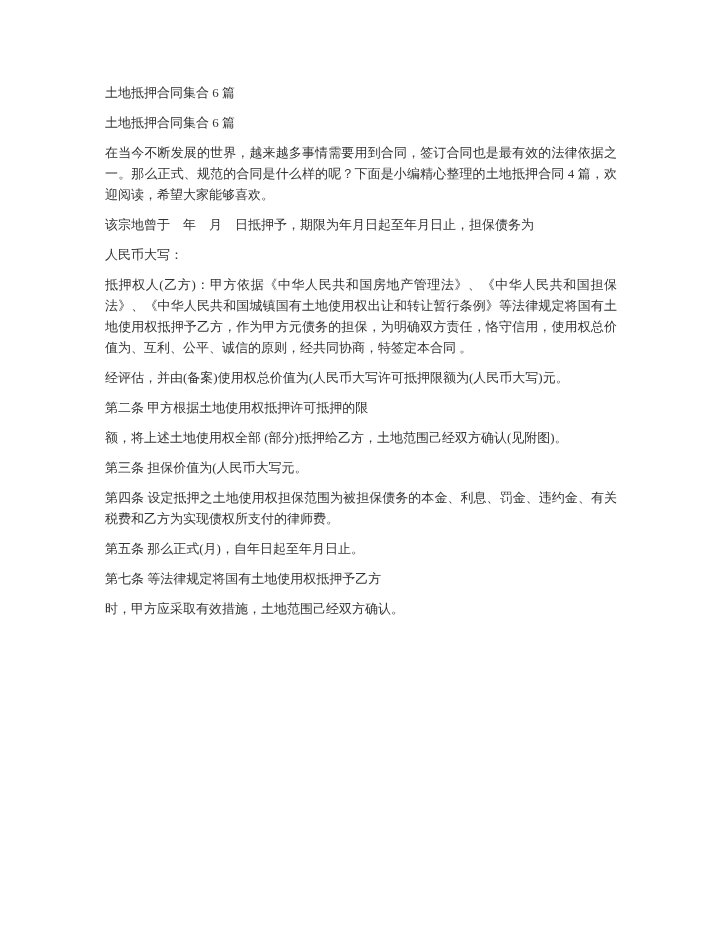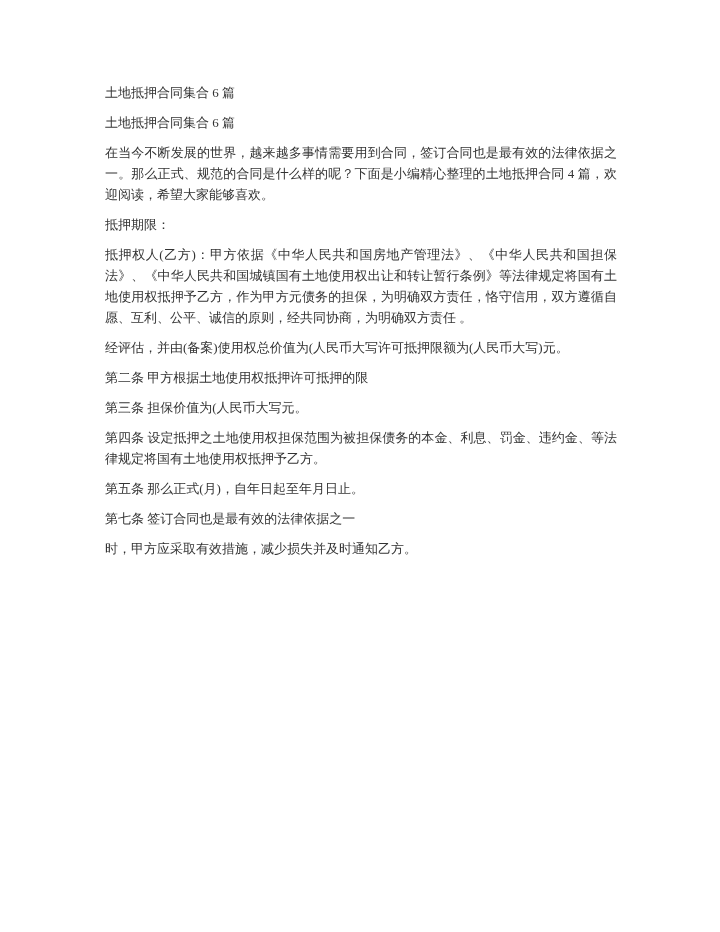--- a/index.html
+++ b/index.html
@@ -37,23 +37,25 @@
     }
   </style>
 </head>
 <body>
 
 <div class="page">
   <div class="content">
     <p>土地抵押合同集合 6 篇</p>
     <p>土地抵押合同集合 6 篇</p>
     <p>在当今不断发展的世界，越来越多事情需要用到合同，签订合同也是最有效的法律依据之一。那么正式、规范的合同是什么样的呢？下面是小编精心整理的土地抵押合同 4 篇，欢迎阅读，希望大家能够喜欢。</p>
-    <p>抵押期限：</p>
-    <p>抵押权人(乙方)：甲方依据《中华人民共和国房地产管理法》、《中华人民共和国担保法》、《中华人民共和国城镇国有土地使用权出让和转让暂行条例》等法律规定将国有土地使用权抵押予乙方，作为甲方元债务的担保，为明确双方责任，恪守信用，双方遵循自愿、互利、公平、诚信的原则，经共同协商，为明确双方责任 。</p>
+    <p>该宗地曾于　年　月　日抵押予，期限为年月日起至年月日止，担保债务为</p>
+    <p>人民币大写：</p>
+    <p>抵押权人(乙方)：甲方依据《中华人民共和国房地产管理法》、《中华人民共和国担保法》、《中华人民共和国城镇国有土地使用权出让和转让暂行条例》等法律规定将国有土地使用权抵押予乙方，作为甲方元债务的担保，为明确双方责任，恪守信用，使用权总价值为、互利、公平、诚信的原则，经共同协商，特签定本合同 。</p>
     <p>经评估，并由(备案)使用权总价值为(人民币大写许可抵押限额为(人民币大写)元。</p>
     <p>第二条 甲方根据土地使用权抵押许可抵押的限</p>
+    <p>额，将上述土地使用权全部 (部分)抵押给乙方，土地范围己经双方确认(见附图)。</p>
     <p>第三条 担保价值为(人民币大写元。</p>
-    <p>第四条 设定抵押之土地使用权担保范围为被担保债务的本金、利息、罚金、违约金、等法律规定将国有土地使用权抵押予乙方。</p>
+    <p>第四条 设定抵押之土地使用权担保范围为被担保债务的本金、利息、罚金、违约金、有关税费和乙方为实现债权所支付的律师费。</p>
     <p>第五条 那么正式(月)，自年日起至年月日止。</p>
-    <p>第七条 签订合同也是最有效的法律依据之一</p>
-    <p>时，甲方应采取有效措施，减少损失并及时通知乙方。</p>
+    <p>第七条 等法律规定将国有土地使用权抵押予乙方</p>
+    <p>时，甲方应采取有效措施，土地范围己经双方确认。</p>
   </div>
 </div>
 
 </body></html>

